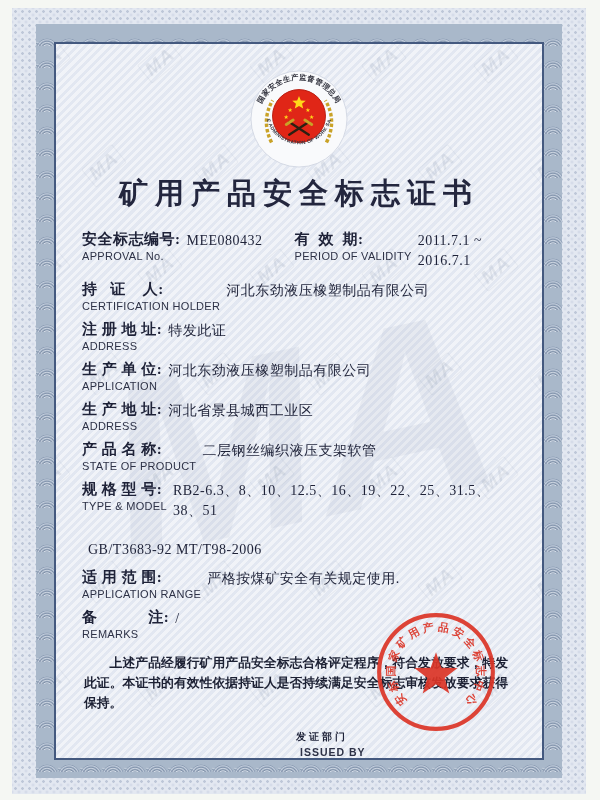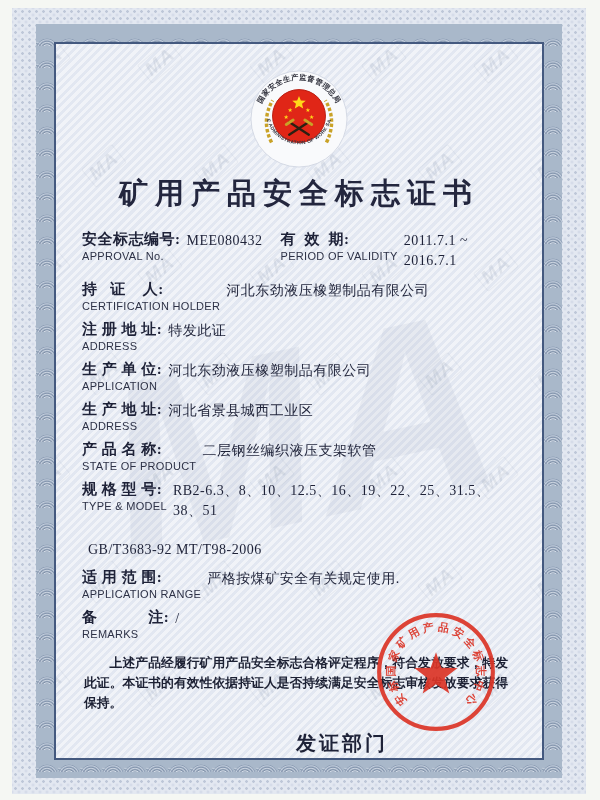--- a/index.html
+++ b/index.html
@@ -62,21 +62,21 @@
         font-family:"Liberation Sans",sans-serif; }
   .value { font-size:14px; font-weight:normal; color:#1e2238; margin-left:6px; padding-top:1px;
            letter-spacing:.5px; line-height:1.45; }
   .row-first .value { margin-right:18px; }
   .gap-before { margin-top:18px; }
 
   .declaration { margin:14px 34px 0 28px; font-size:12.8px; font-weight:600; color:#1c2033;
                  line-height:1.55; text-indent:2em; text-align:justify; }
 
   .issuer { margin:16px 0 0 240px; }
-  .issuer-cn { font-size:20px; font-weight:bold; letter-spacing:3px; color:#1e2238; }
+  .issuer-cn { font-size:10px; font-weight:bold; letter-spacing:3px; color:#1e2238; }
   .issuer-en { font-size:10.5px; font-weight:bold; color:#2d3146; letter-spacing:1px; margin:2px 0 0 4px;
                font-family:"Liberation Sans",sans-serif; }
 
   .seal { position:absolute; left:318px; top:566px; width:124px; height:124px; z-index:2; opacity:.92; }
   .seal-char { font-size:10.5px; font-weight:bold; fill:#dc3527; }
 
   .emblem-arc-top { font-size:7.6px; font-weight:bold; fill:#33343f; letter-spacing:.4px; }
   .emblem-arc-bot { font-size:4.9px; font-weight:bold; fill:#33343f; letter-spacing:.3px;
                     font-family:"Liberation Sans",sans-serif; }
 </style>
@@ -156,21 +156,21 @@
           <div class="title">矿用产品安全标志证书</div>
 
           <div class="rows">
 
             <div class="row row-first">
               <div class="label">
                 <span class="cn">安全标志编号:</span>
                 <span class="en">APPROVAL No.</span>
               </div>
               <div class="value">MEE080432</div>
-              <div class="label" style="">
+              <div class="label" style="margin-left:14px;">
                 <span class="cn">有  效  期:</span>
                 <span class="en">PERIOD OF VALIDITY</span>
               </div>
               <div class="value">2011.7.1 ~ 2016.7.1</div>
             </div>
 
             <div class="row">
               <div class="label">
                 <span class="cn">持   证    人:</span>
                 <span class="en">CERTIFICATION HOLDER</span>

